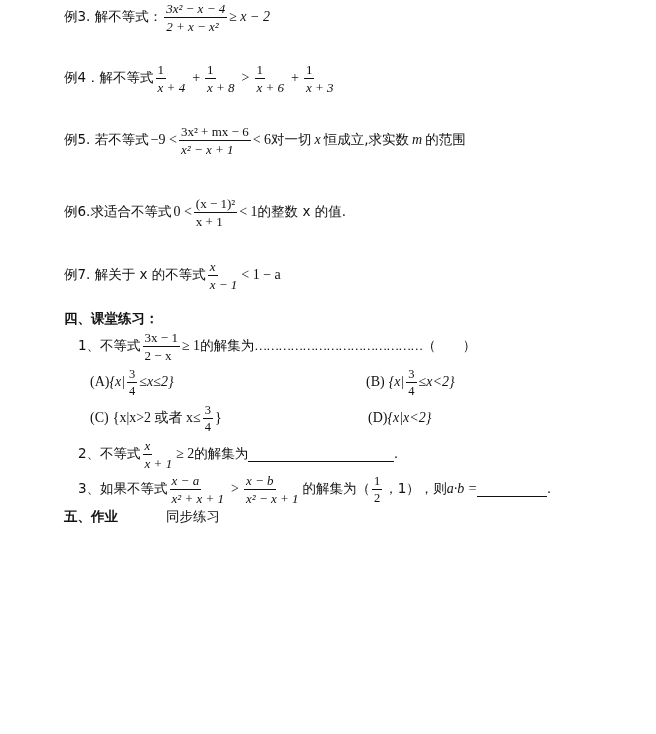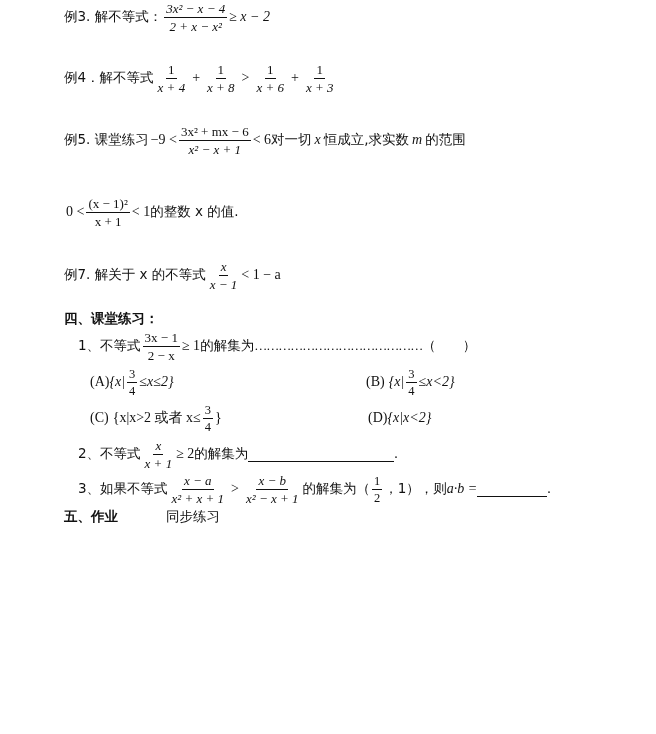--- a/index.html
+++ b/index.html
@@ -12,21 +12,21 @@
   .line {
     position: absolute;
     display: flex;
     align-items: center;
     white-space: nowrap;
   }
   .cjk { font-family: "DejaVu Sans", "Liberation Sans", sans-serif; font-size: 13.5px; }
   .m { font-family: "Liberation Serif", serif; font-size: 14px; }
   .i { font-style: italic; }
   .frac {
-    display: inline-flex; flex-direction: column; align-items: center;
+    display: inline-flex; flex-direction: column; align-items: flex-start;
     vertical-align: middle; margin: 0 2px;
     font-family: "Liberation Serif", serif; font-size: 13px; line-height: 15px;
   }
   .frac .num { padding: 0 2px 1px 2px; border-bottom: 1px solid #111; }
   .frac .den { padding: 1px 2px 0 2px; }
   .frac.small { font-size: 12.5px; line-height: 14px; }
   .op { margin: 0 3px; font-family: "Liberation Serif", serif; font-size: 14px; }
   .heading { font-family: "DejaVu Sans", sans-serif; font-weight: bold; font-size: 13.5px; }
   .blank { display: inline-block; border-bottom: 1px solid #111; height: 14px; }
   .dots { letter-spacing: -1px; font-family: "Liberation Serif", serif; font-size: 13px; }
@@ -60,35 +60,36 @@
     <span class="den i">x + 6</span>
   </span>
   <span class="op">+</span>
   <span class="frac">
     <span class="num">1</span>
     <span class="den i">x + 3</span>
   </span>
 </div>
 
 <div class="line" style="left:64px; top:122px; height:36px;">
-  <span class="cjk">例5. 课堂练习</span>
+  <span class="cjk">例5. 若不等式</span>
   <span class="m" style="margin-left:2px;">−9 &lt;</span>
   <span class="frac">
     <span class="num">3x² + mx − 6</span>
     <span class="den i">x² − x + 1</span>
   </span>
   <span class="m">&lt; 6</span>
   <span class="cjk">对一切</span>
   <span class="m i" style="margin:0 3px;">x</span>
   <span class="cjk">恒成立,求实数</span>
   <span class="m i" style="margin:0 3px;">m</span>
   <span class="cjk">的范围</span>
 </div>
 
 <div class="line" style="left:64px; top:194px; height:36px;">
+  <span class="cjk">例6.求适合不等式</span>
   <span class="m" style="margin-left:2px;">0 &lt;</span>
   <span class="frac">
     <span class="num">(x − 1)²</span>
     <span class="den">x + 1</span>
   </span>
   <span class="m">&lt; 1</span>
   <span class="cjk">的整数 x 的值.</span>
 </div>
 
 <div class="line" style="left:64px; top:258px; height:34px;">

